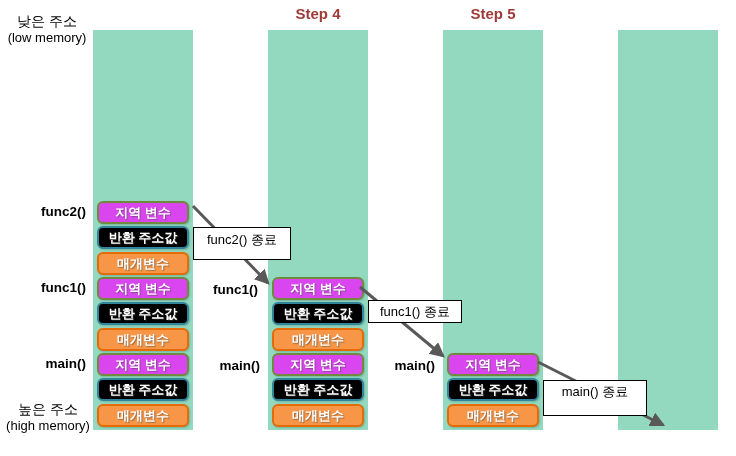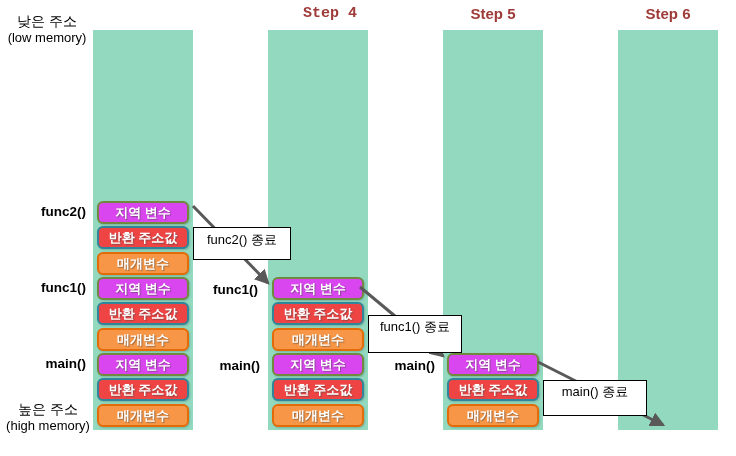--- a/index.html
+++ b/index.html
@@ -16,36 +16,35 @@
 
   .fn-label{position:absolute;width:70px;text-align:right;font-size:13.5px;
     font-weight:bold;color:#000;}
 
   .sbox{position:absolute;width:92px;height:23px;box-sizing:border-box;
     border:2px solid;border-radius:6px;text-align:center;color:#fff;
     font-weight:bold;font-size:13px;line-height:19px;
     text-shadow:1px 1px 1px rgba(70,70,70,0.55);
     box-shadow:1px 1px 2px rgba(0,0,0,0.18);}
   .green{background:#d946ef;border-color:#71893f;}
-  .blue{background:#ef4444;border-color:#31859b;}
+  .blue{background:#000000;border-color:#31859b;}
   .orange{background:#f79646;border-color:#e36c09;}
 
   .arrow-layer{position:absolute;left:0;top:0;width:736px;height:456px;pointer-events:none;}
 
   .anno{position:absolute;background:#ffffff;border:1px solid #000;box-sizing:border-box;
     text-align:center;font-size:13px;color:#000;}
 </style>
 </head>
 <body>
 
 <div class="canvas">
 
-  <div class="step-header" style="left:280px;font-family:Liberation Mono, monospace;">Step 4</div>
+  <div class="step-header" style="left:268px;">Step 4</div>
   <div class="step-header" style="left:443px;">Step 5</div>
-  <div class="step-header" style="left:618px;">Step 6</div>
 
   <div class="col" style="left:93px;"></div>
   <div class="col" style="left:268px;"></div>
   <div class="col" style="left:443px;"></div>
   <div class="col" style="left:618px;"></div>
 
   <div class="mem-label" style="left:0px;top:400px;width:96px;">
     <div class="mem-ko">높은 주소</div>
     <div class="mem-en">(high memory)</div>
   </div>
@@ -87,16 +86,16 @@
       <marker id="ah" markerWidth="6" markerHeight="6" refX="4.2" refY="2.5" orient="auto">
         <path d="M0,0 L5,2.5 L0,5 z" fill="#595959"></path>
       </marker>
     </defs>
     <line x1="193" y1="206" x2="268" y2="283" stroke="#595959" stroke-width="3" marker-end="url(#ah)"></line>
     <line x1="360" y1="287" x2="443" y2="356" stroke="#595959" stroke-width="3" marker-end="url(#ah)"></line>
     <line x1="538" y1="362" x2="663" y2="425" stroke="#595959" stroke-width="3" marker-end="url(#ah)"></line>
   </svg>
 
   <div class="anno" style="left:193px;top:227px;width:98px;height:33px;line-height:23px;">func2() 종료</div>
-  <div class="anno" style="left:368px;top:315px;width:94px;height:38px;line-height:21px;">func1() 종료</div>
+  <div class="anno" style="left:368px;top:300px;width:94px;height:23px;line-height:21px;">func1() 종료</div>
   <div class="anno" style="left:543px;top:380px;width:104px;height:36px;line-height:21px;">main() 종료</div>
 
 </div>
 
 </body></html>

